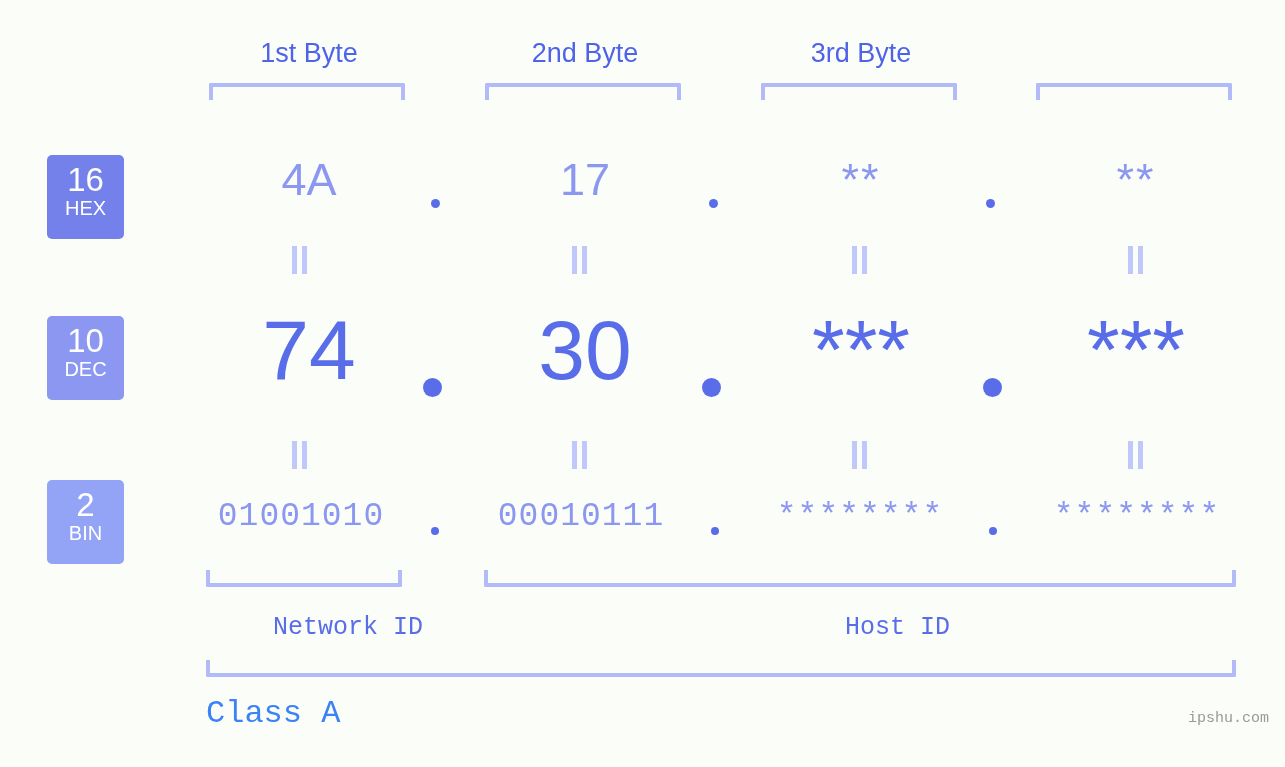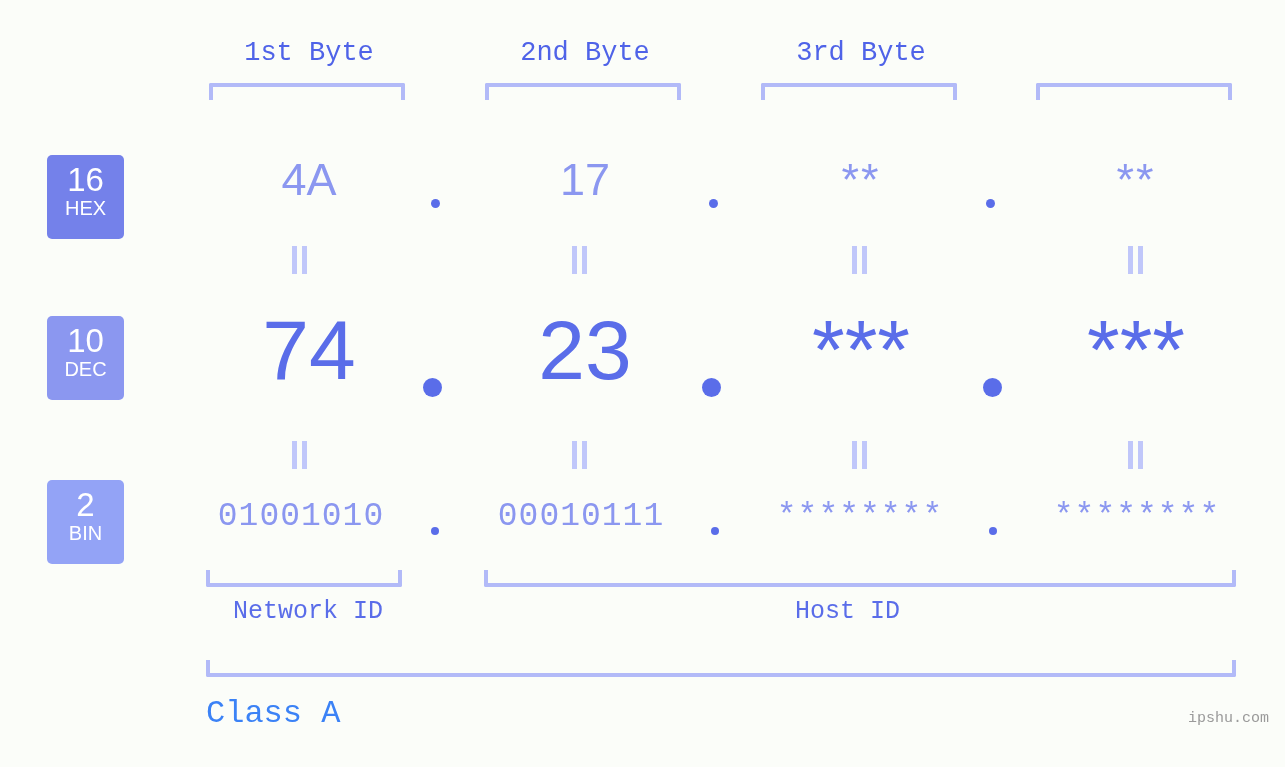--- a/index.html
+++ b/index.html
@@ -25,21 +25,21 @@
 
   
   .byte-label {
     position: absolute;
     top: 33px;
     height: 40px;
     line-height: 40px;
     text-align: center;
     font-size: 27px;
     color: #4f63e8;
-    font-family: Liberation Mono, monospace;
+    font-family: Liberation Sans, sans-serif;
     letter-spacing: 0px;
     white-space: nowrap;
   }
 
   
   .bracket-top {
     position: absolute;
     top: 83px;
     height: 17px;
     border-top: 4px solid #b2baf8;
@@ -154,24 +154,24 @@
     height: 28px;
     background: #c0c7fa;
     display: block;
   }
   .eqmark i.a { left: 4px; }
   .eqmark i.b { left: 14px; }
 
   
   .id-label {
     position: absolute;
-    top: 594px;
+    top: 610px;
     height: 36px;
     line-height: 36px;
-    text-align: center;
+    text-align: right;
     font-size: 25px;
     color: #5a6de9;
     font-family: "Liberation Mono", monospace;
     white-space: nowrap;
   }
 
   
   #class-label {
     position: absolute;
     top: 694px;
@@ -248,21 +248,21 @@
     <i class="a"></i>
       <i class="b"></i>
   </div>
   <div class="eqmark" style="left:1124px; top:246px;">
     <i class="a"></i>
       <i class="b"></i>
   </div>
 
   <div class="row-dec">
     <div class="cell" style="left:194px; width:230px;">74</div>
-    <div class="cell" style="left:470px; width:230px;">23</div>
+    <div class="cell" style="left:470px; width:230px;">30</div>
     <div class="cell stars" style="left:746px; width:230px;">***</div>
     <div class="cell stars" style="left:1021px; width:230px;">***</div>
 
     <div class="dot dot-dec" style="left:423px;"></div>
     <div class="dot dot-dec" style="left:702px;"></div>
     <div class="dot dot-dec" style="left:983px;"></div>
   </div>
 
   <div class="eqmark" style="left:288px; top:441px;">
     <i class="a"></i>

